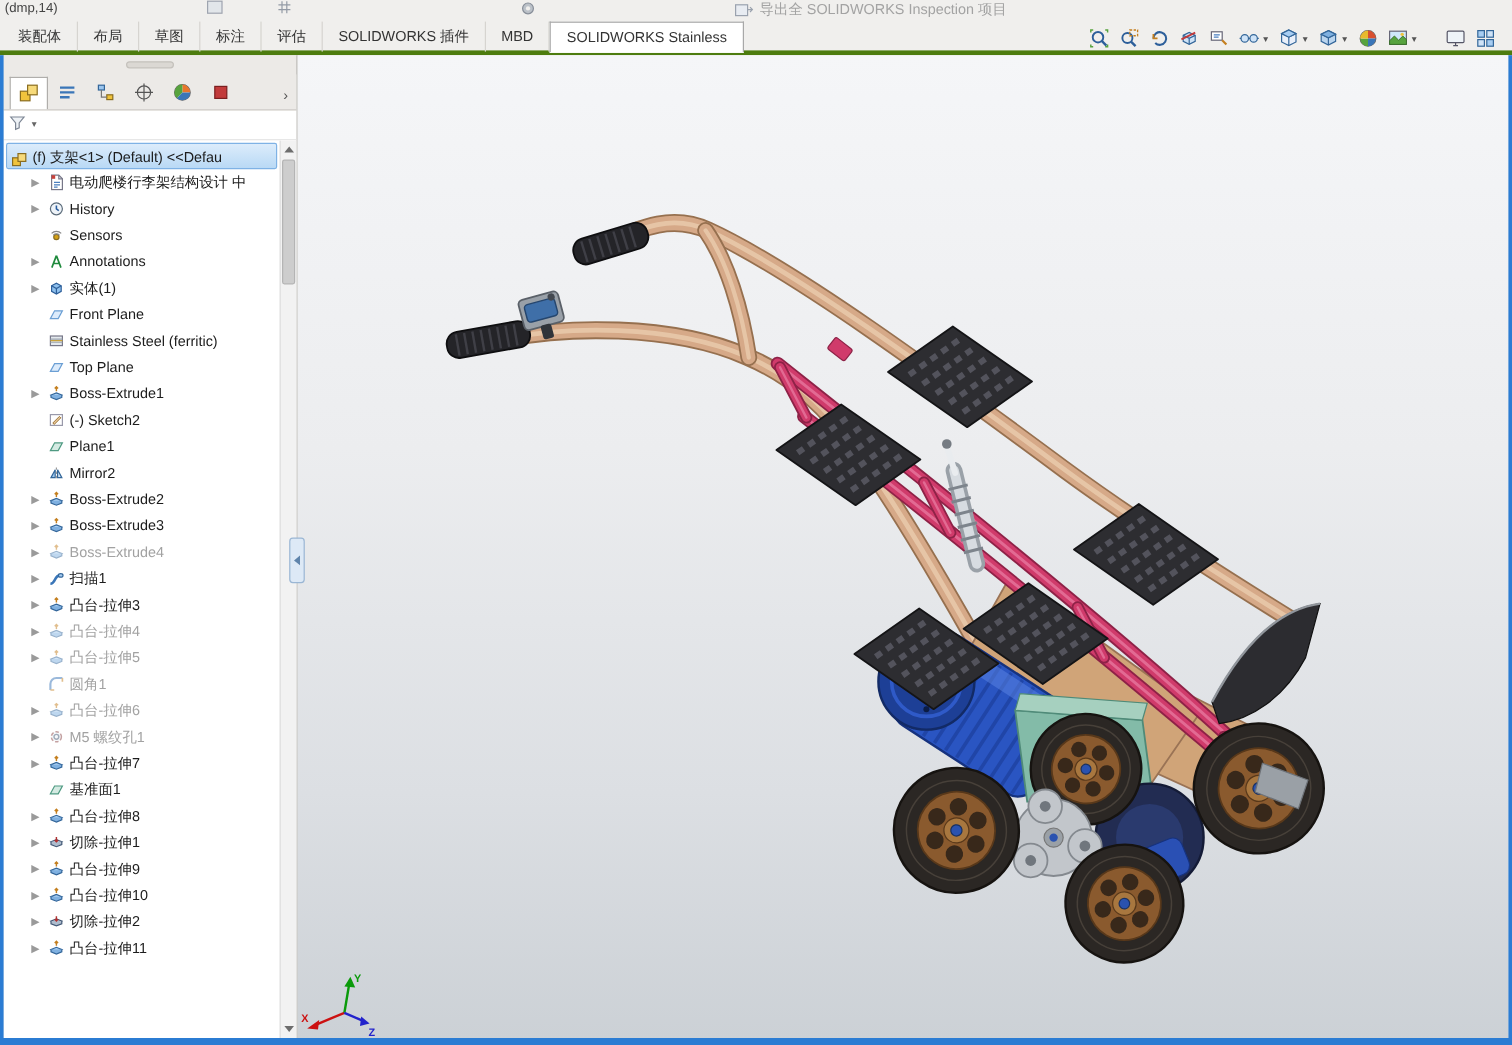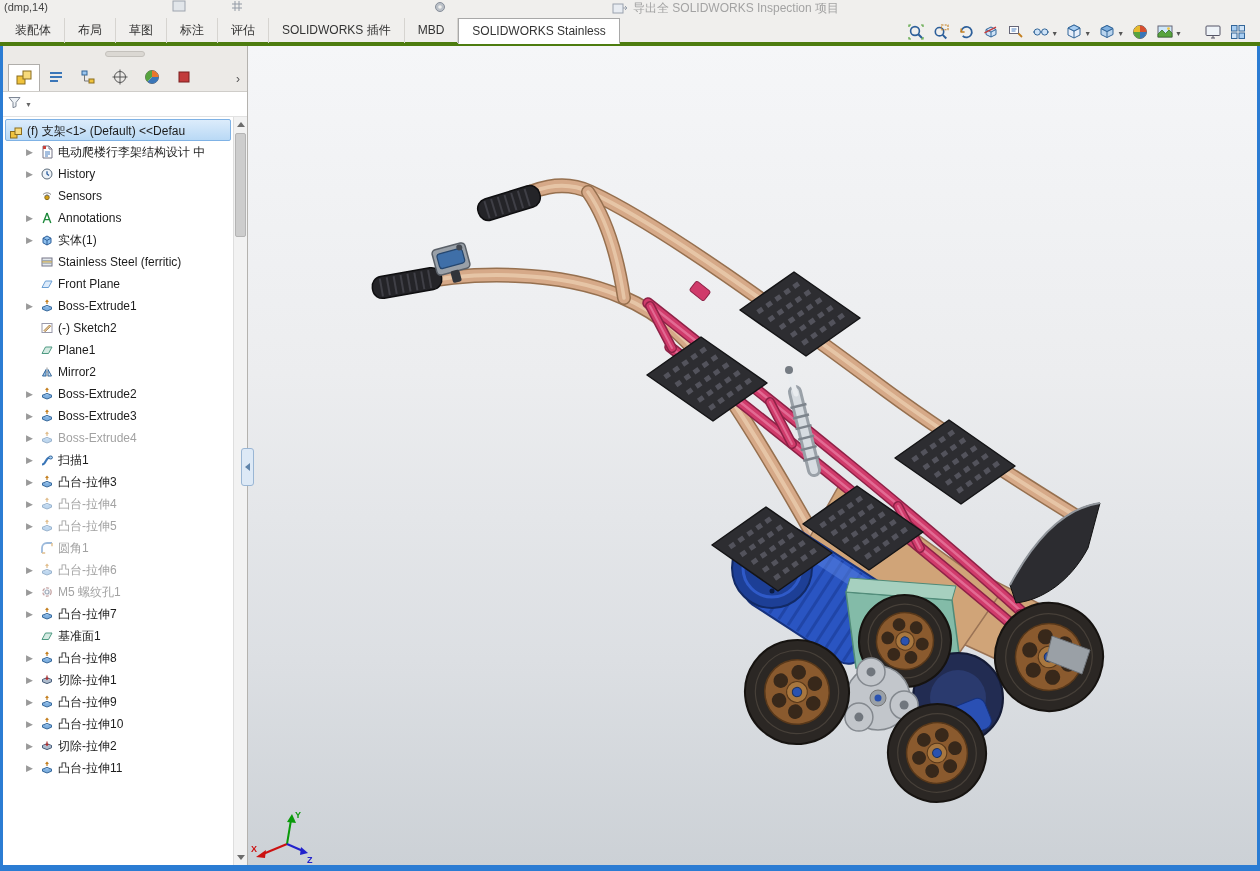--- a/index.html
+++ b/index.html
@@ -317,35 +317,44 @@
                   <path d="M3 5.2 7 3l4 2.2v4.6L7 12 3 9.8z" fill="#8fc1ee" stroke="#2d5f9a"></path>
                   <path d="M3 5.2 7 7.4l4-2.2M7 7.4V12" fill="none" stroke="#2d5f9a"></path>
                 </svg>
               </span>
               <span class="tree-label">实体(1)</span>
             </div>
             <div class="tree-row">
               <span class="expander"></span>
               <span class="tree-icon">
                 <svg width="14" height="14" viewBox="0 0 14 14">
+                  <path d="M2 10.5 5.5 4H12L8.5 10.5z" fill="#d6e8fa" fill-opacity=".85" stroke="#6b9fd4"></path>
+                </svg>
+              </span>
+              <span class="tree-label">Front Plane</span>
+            </div>
+            <div class="tree-row">
+              <span class="expander"></span>
+              <span class="tree-icon">
+                <svg width="14" height="14" viewBox="0 0 14 14">
                   <rect x="2" y="3" width="10" height="8" fill="#e4e9ee" stroke="#778"></rect>
                   <path d="M2 5.6h10M2 8.2h10" stroke="#9aa4ae"></path>
                   <path d="M2 6.9h10" stroke="#c8a23c"></path>
                 </svg>
               </span>
               <span class="tree-label">Stainless Steel (ferritic)</span>
             </div>
             <div class="tree-row">
               <span class="expander"></span>
               <span class="tree-icon">
                 <svg width="14" height="14" viewBox="0 0 14 14">
                   <path d="M2 10.5 5.5 4H12L8.5 10.5z" fill="#d6e8fa" fill-opacity=".85" stroke="#6b9fd4"></path>
                 </svg>
               </span>
-              <span class="tree-label">Front Plane</span>
+              <span class="tree-label">Top Plane</span>
             </div>
             <div class="tree-row">
               <span class="expander">▶</span>
               <span class="tree-icon">
                 <svg width="14" height="14" viewBox="0 0 14 14">
                   <path d="M2.5 8.2 7 6.4l4.5 1.8L7 10z" fill="#a7cdf2" stroke="#33669a"></path>
                   <path d="M2.5 8.2v2L7 12l4.5-1.8v-2" fill="#7fb0e0" stroke="#33669a"></path>
                   <path d="M7 1.5v3.6M5.6 2.8 7 1.4l1.4 1.4" fill="none" stroke="#c47f1f" stroke-width="1.2"></path>
                 </svg>
               </span>

